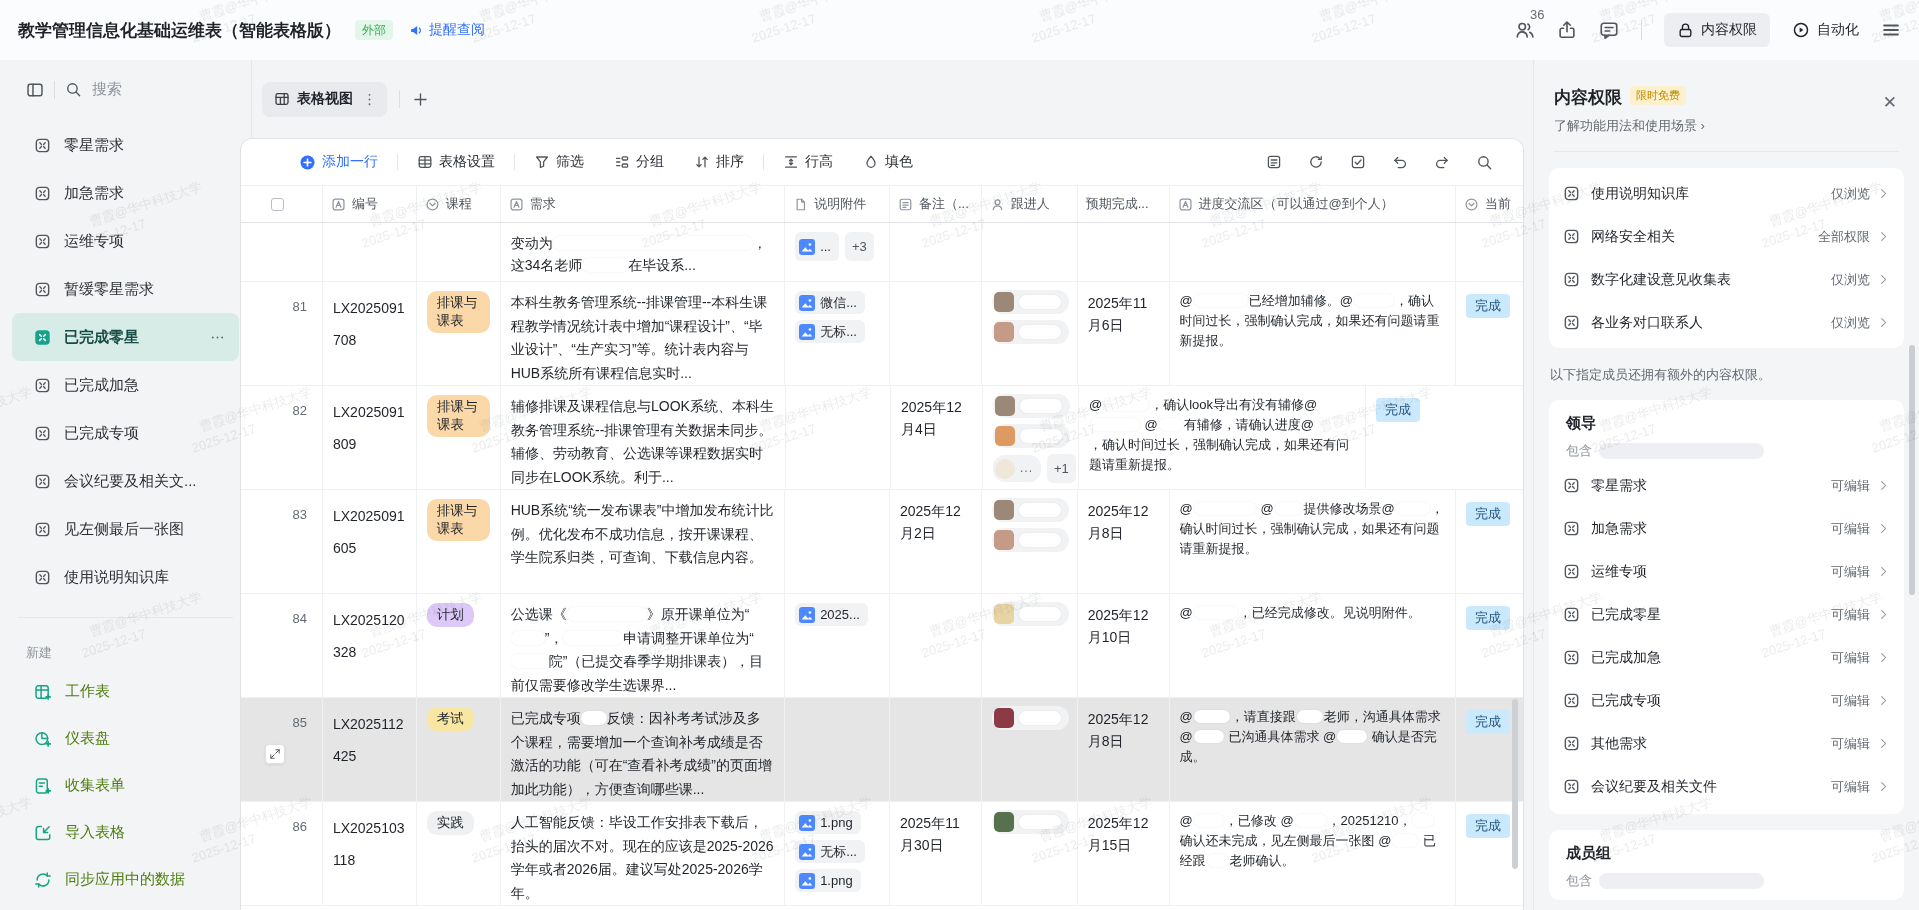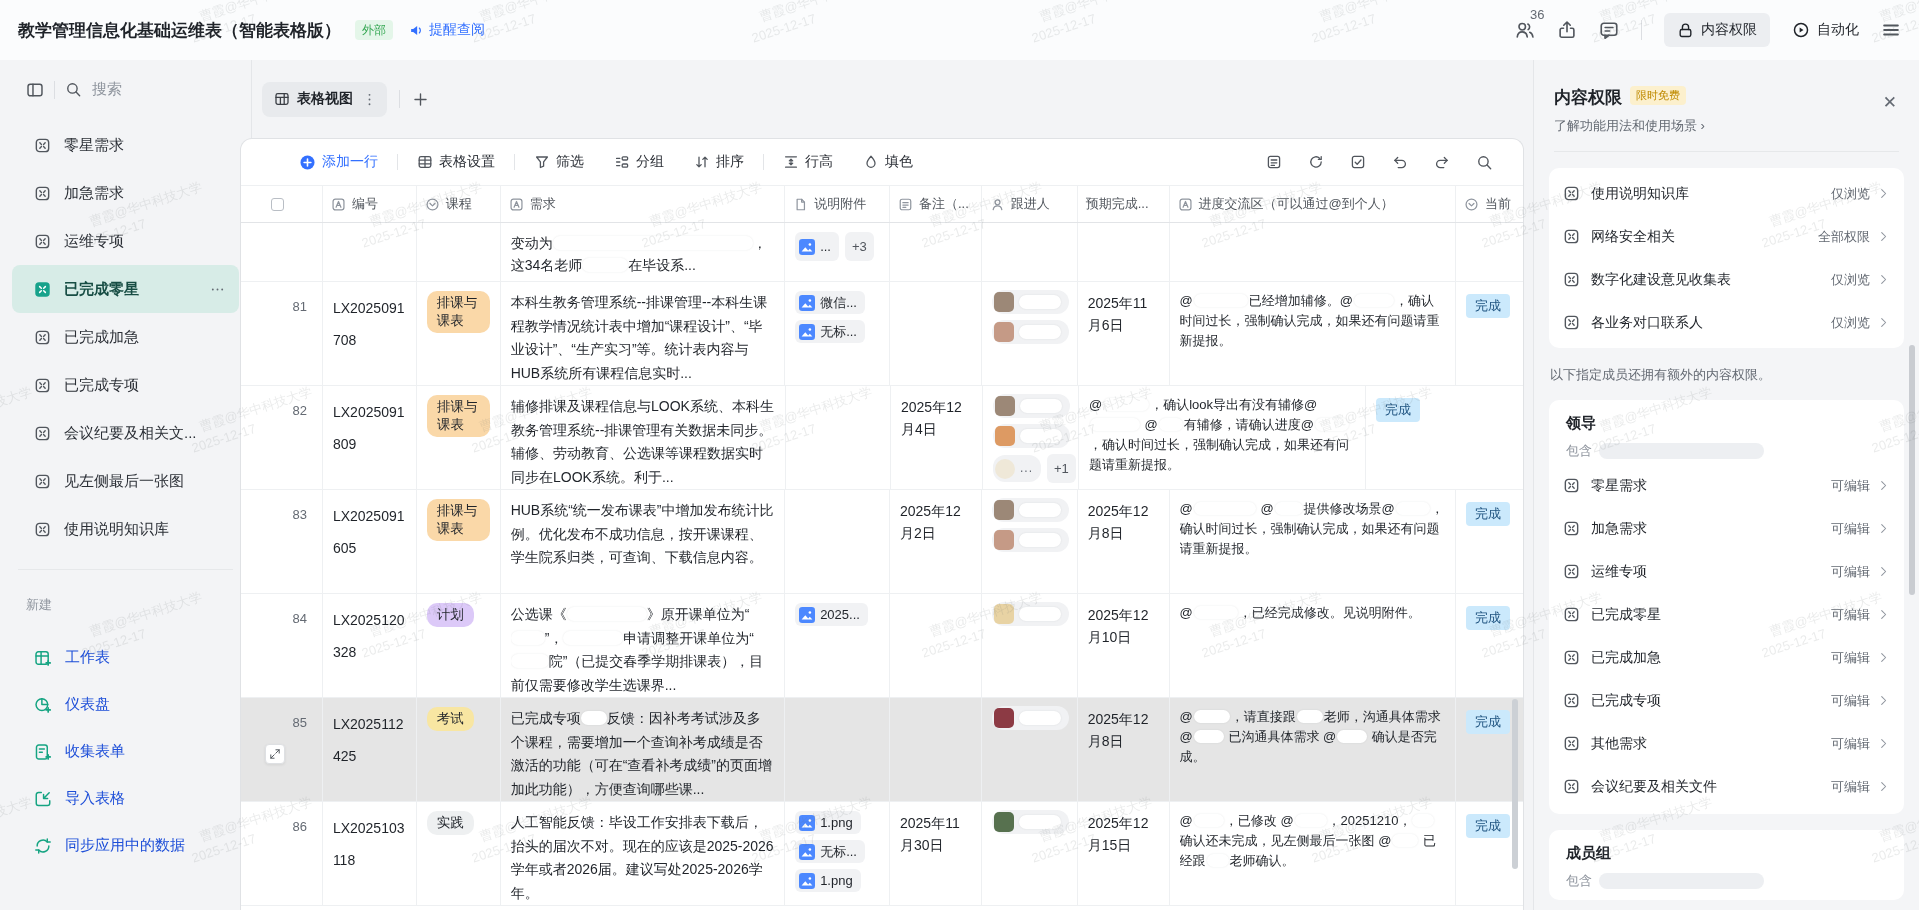--- a/index.html
+++ b/index.html
@@ -24,21 +24,21 @@
   .sb-top{display:flex;align-items:center;gap:10px;padding:20px 0 0 26px;color:#51565d}
   .sb-top .sep{width:1px;height:18px;background:#dcdee2}
   .sb-search-label{font-size:15px;color:#8f959e}
   .sb-list{margin-top:22px}
   .sb-item{height:48px;display:flex;align-items:center;gap:13px;padding-left:22px;margin:0 12px;font-size:15px;color:#2b2f36;border-radius:8px;cursor:pointer;position:relative}
   .sb-item .ic{color:#51565d}
   .sb-item.sel{background:#d7ece7;color:#174d44;font-weight:700}
   .sb-item .more{position:absolute;right:14px;color:#646a73}
   .sb-divider{height:1px;background:#e6e8ea;margin:16px 18px 0 18px}
   .sb-new-label{font-size:13px;color:#8f959e;margin:26px 0 6px 26px}
-  .sb-new-item{height:47px;display:flex;align-items:flex-end;gap:13px;padding-left:34px;font-size:15px;color:#1d4ed8;cursor:pointer}
+  .sb-new-item{height:47px;display:flex;align-items:center;gap:13px;padding-left:34px;font-size:15px;color:#4d7c0f;cursor:pointer}
   .sb-new-item .ic{color:#15a482}
   
   .tabstrip{position:absolute;left:252px;top:60px;height:78px;display:flex;align-items:center;padding-left:10px;z-index:2}
   .view-tab{display:flex;align-items:center;gap:7px;background:#e8eaed;border-radius:8px;height:35px;padding:0 10px 0 12px;font-size:14px;font-weight:600;color:#1f2329;cursor:pointer}
   .view-tab .ic{color:#3b3f45}
   .view-tab .dots{color:#646a73;margin-left:2px}
   .tab-sep{width:1px;height:18px;background:#dcdee2;margin:0 12px}
   .tab-add{color:#51565d;cursor:pointer}
   
   .panel{position:absolute;left:240px;top:138px;width:1284px;height:772px;background:#fff;border:1px solid #e0e2e5;border-bottom:none;border-radius:12px 12px 0 0;z-index:2;overflow:hidden}
@@ -212,20 +212,30 @@
         <div class="sb-item">
      <span class="ic">
             <svg width="17" height="17" viewBox="0 0 16 16" fill="none" stroke="currentColor" stroke-width="1.3" stroke-linecap="round" stroke-linejoin="round">
               <rect x="2.2" y="2.2" width="11.6" height="11.6" rx="3"></rect>
               <path d="M5.5 5.5l1.5 1.5M10.5 5.5L9 7M5.5 10.5L7 9M10.5 10.5L9 9"></path>
             </svg>
           </span>
      <span>运维专项</span>
 
    </div>
+        <div class="sb-item">
+     <span class="ic">
+            <svg width="17" height="17" viewBox="0 0 16 16" fill="none" stroke="currentColor" stroke-width="1.3" stroke-linecap="round" stroke-linejoin="round">
+              <rect x="2.2" y="2.2" width="11.6" height="11.6" rx="3"></rect>
+              <path d="M5.5 5.5l1.5 1.5M10.5 5.5L9 7M5.5 10.5L7 9M10.5 10.5L9 9"></path>
+            </svg>
+          </span>
+     <span>暂缓零星需求</span>
+
+   </div>
         <div class="sb-item sel">
      <span class="ic">
             <svg width="17" height="17" viewBox="0 0 16 16">
               <rect x="1.2" y="1.2" width="13.6" height="13.6" rx="3.5" fill="#17a28b"></rect>
               <path d="M5.3 5.3l1.6 1.6M10.7 5.3L9.1 6.9M5.3 10.7l1.6-1.6M10.7 10.7L9.1 9.1" stroke="#fff" stroke-width="1.4" stroke-linecap="round"></path>
             </svg>
           </span>
      <span>已完成零星</span>
      <span class="ic more">
             <svg width="15" height="15" viewBox="0 0 16 16" fill="none" stroke="currentColor" stroke-width="1.3" stroke-linecap="round" stroke-linejoin="round">

